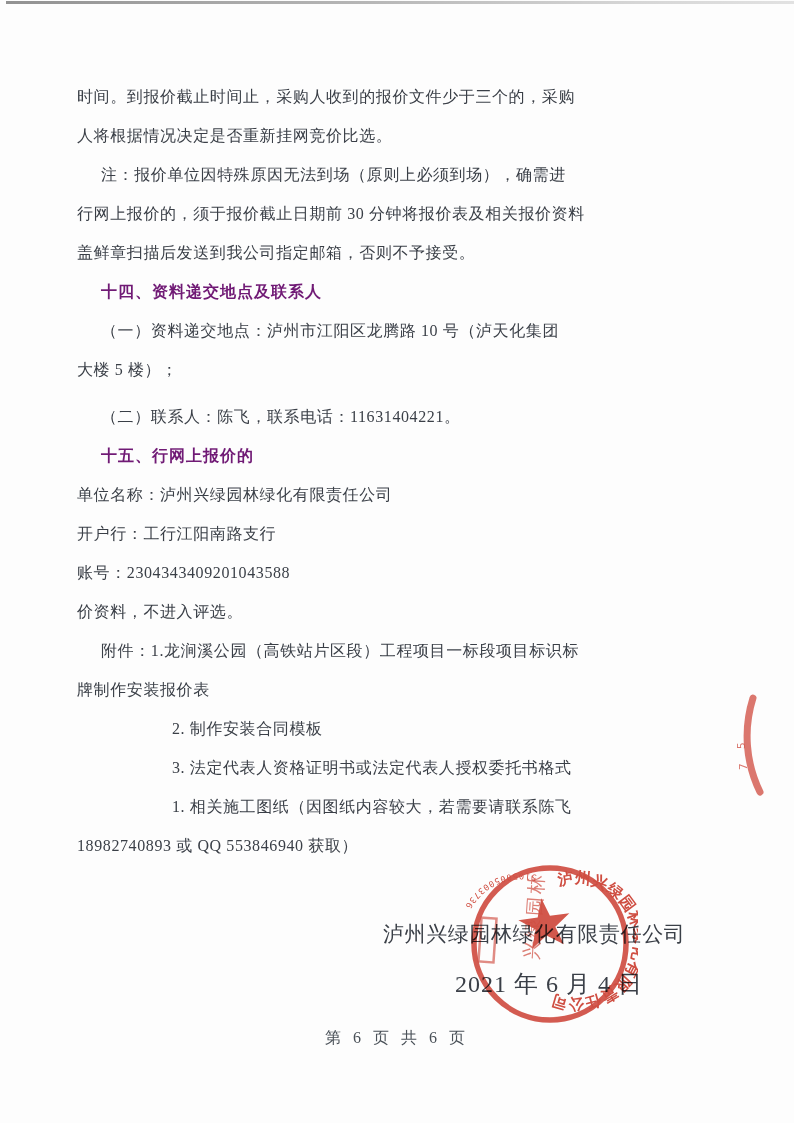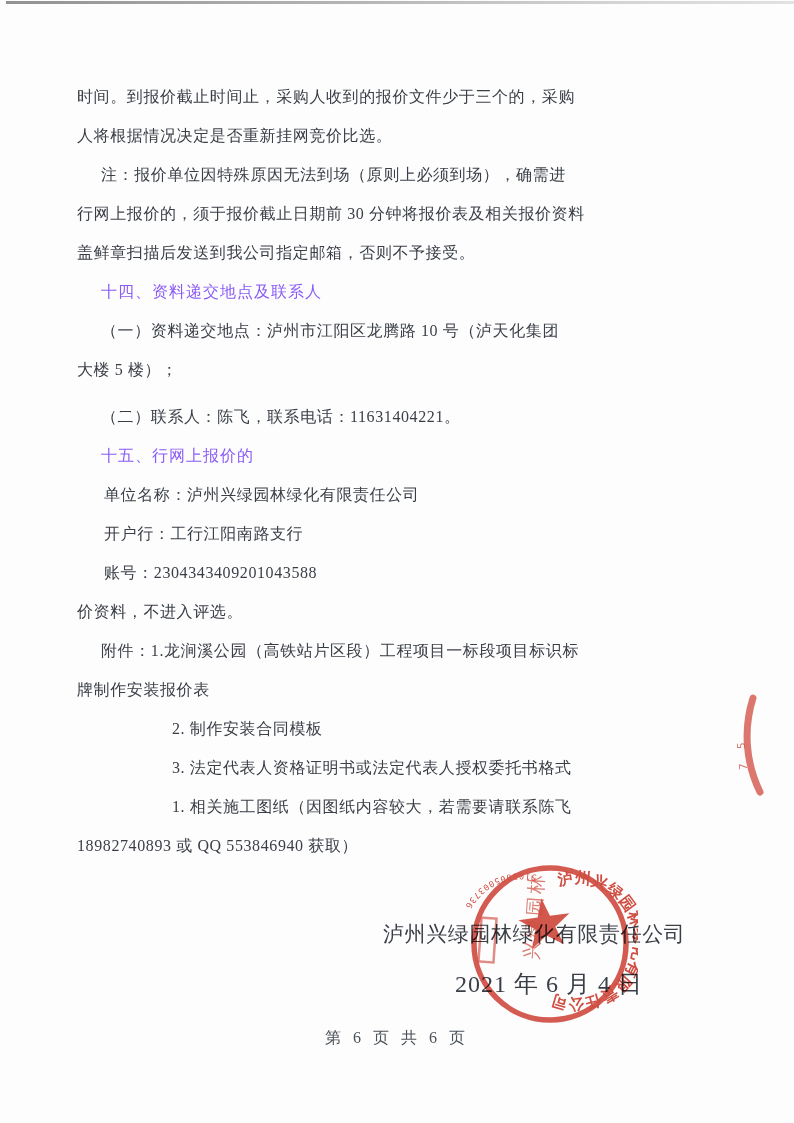--- a/index.html
+++ b/index.html
@@ -15,24 +15,24 @@
     opacity:.85;
   }
   .content{
     position:absolute;top:77px;left:77px;right:52px;
   }
   .ln{
     font-size:16px;line-height:39px;letter-spacing:.6px;white-space:nowrap;
   }
   .ln .bold{
     font-family:"Liberation Sans","DejaVu Sans",sans-serif;
-    font-weight:normal;color:#8b5cf6;letter-spacing:1px;
+    font-weight:bold;color:#701a75;letter-spacing:1px;
   }
   .i2{margin-left:24px;}
-  .i1{margin-left:27px;}
+  .i1{}
   .i3{margin-left:95px;}
   .mt8{margin-top:8px;}
   .signature-company{
     position:absolute;top:920px;left:383px;
     font-size:21px;letter-spacing:.6px;white-space:nowrap;color:#3a3f47;
   }
   .signature-date{
     position:absolute;top:968px;left:455px;
     font-size:24px;letter-spacing:1px;white-space:nowrap;color:#3a3f47;
   }

